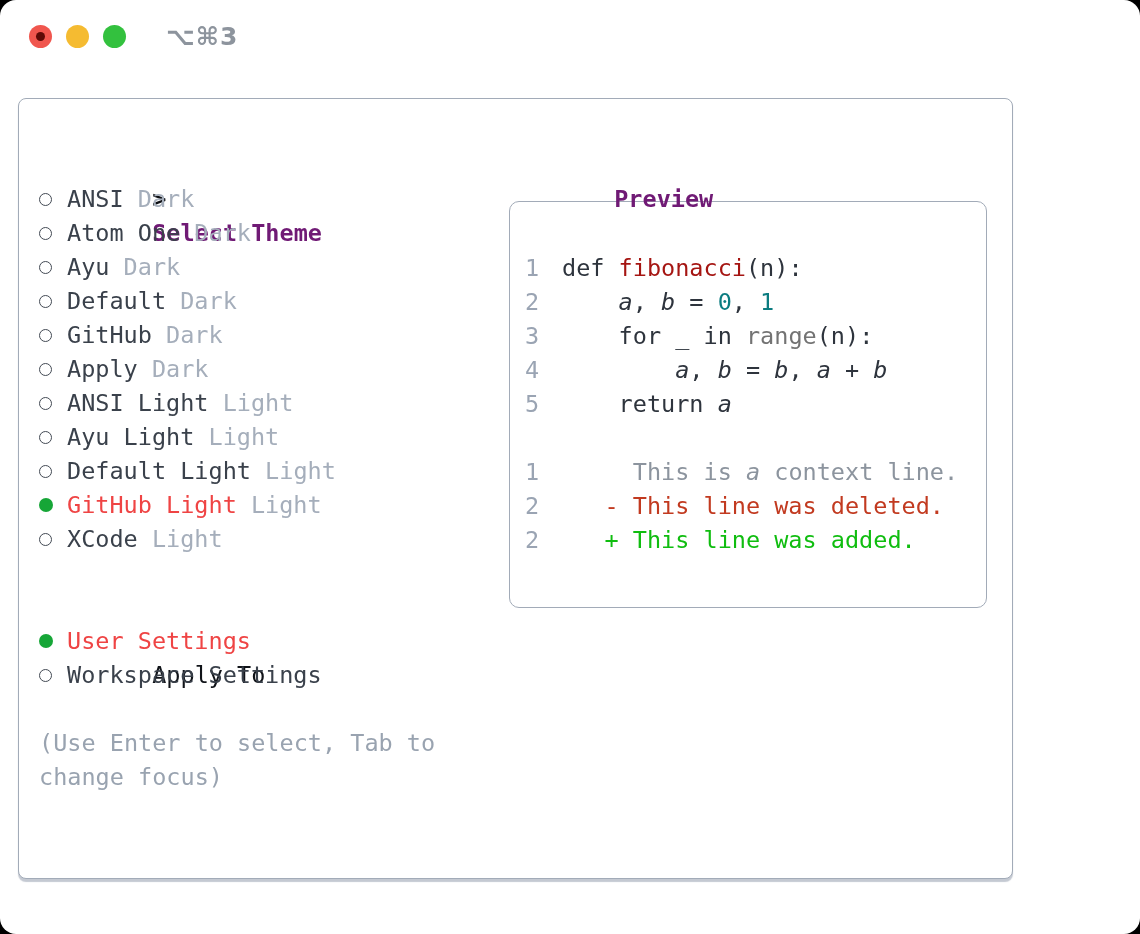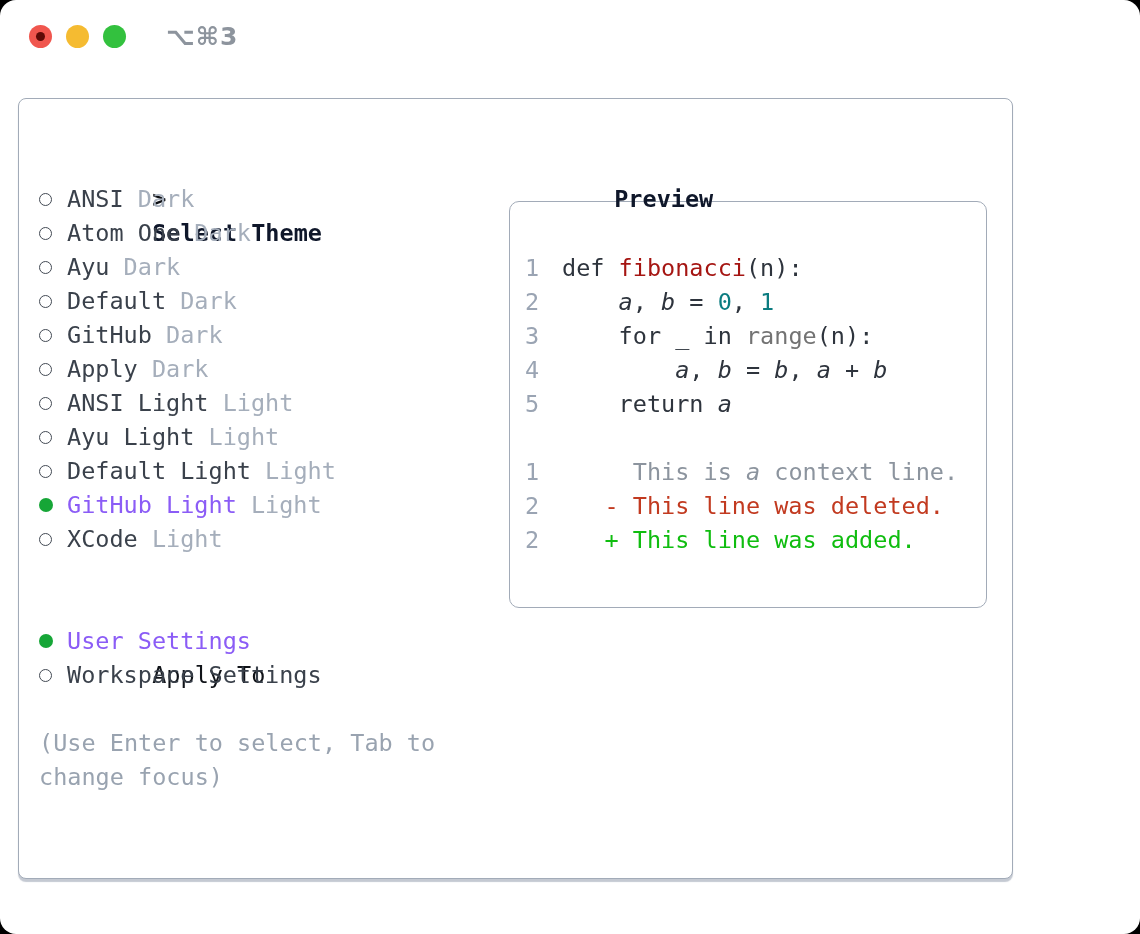--- a/index.html
+++ b/index.html
@@ -42,24 +42,24 @@
   .col-right{flex:1 1 auto;min-width:0;}
   .row{height:34px;line-height:34px;white-space:pre;}
   .marker{
     display:inline-flex;width:28px;height:34px;
     align-items:center;vertical-align:top;
   }
   .prompt-char{font-weight:bold;color:#0c0e12;}
   .ring{width:13px;height:13px;box-sizing:border-box;
         border:1.5px solid #434a54;border-radius:50%;}
   .dot{width:14px;height:14px;border-radius:50%;background:#16a637;}
-  .h1{font-weight:bold;color:#0f172a;}
+  .h1{font-weight:bold;color:#701a75;}
   .h2{color:#101318;}
   .theme-name{color:#3a414b;}
-  .theme-name.green{color:#8b5cf6;text-align:right;}
+  .theme-name.green{color:#ef4444;text-align:right;}
   .variant{color:#a5aebb;}
   .hint-line{color:#99a3b0;}
   
   .preview-box{
     box-sizing:border-box;
     margin:19px 0 0 8px;
     width:478px;height:407px;
     border:1.5px solid #a2abb8;border-radius:10px;
     padding:49px 0 0 15px;
     overflow:hidden;

